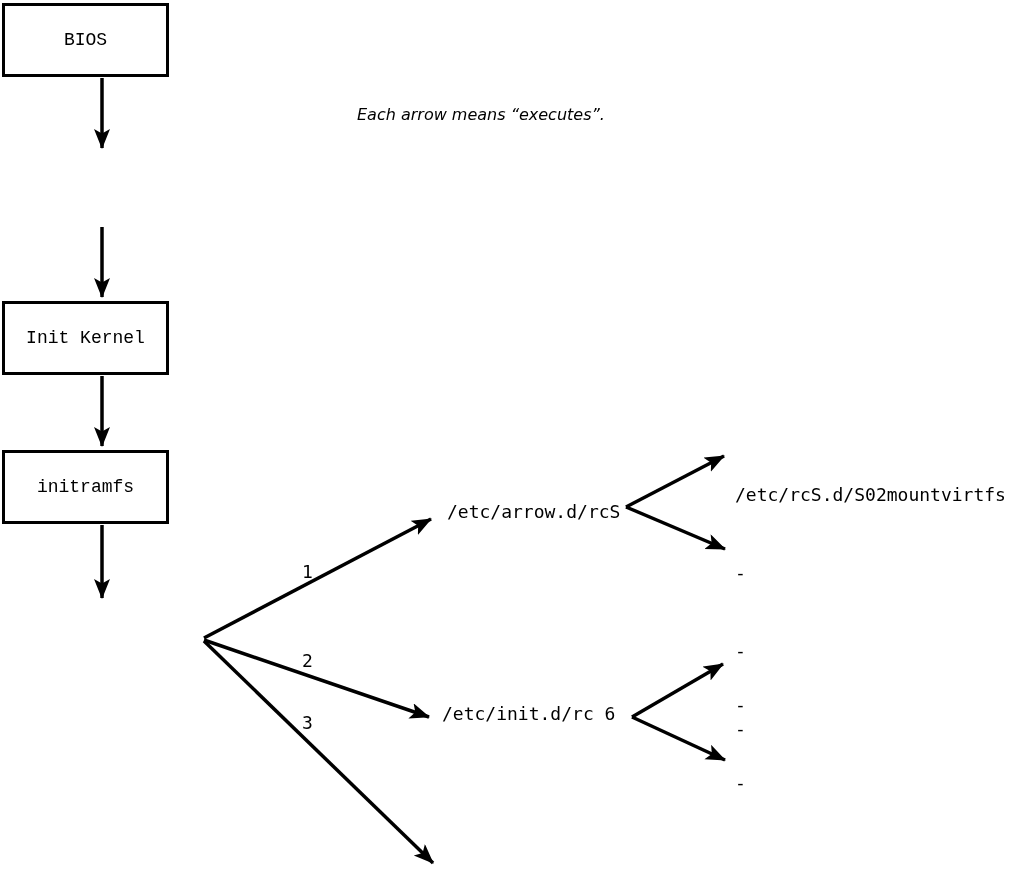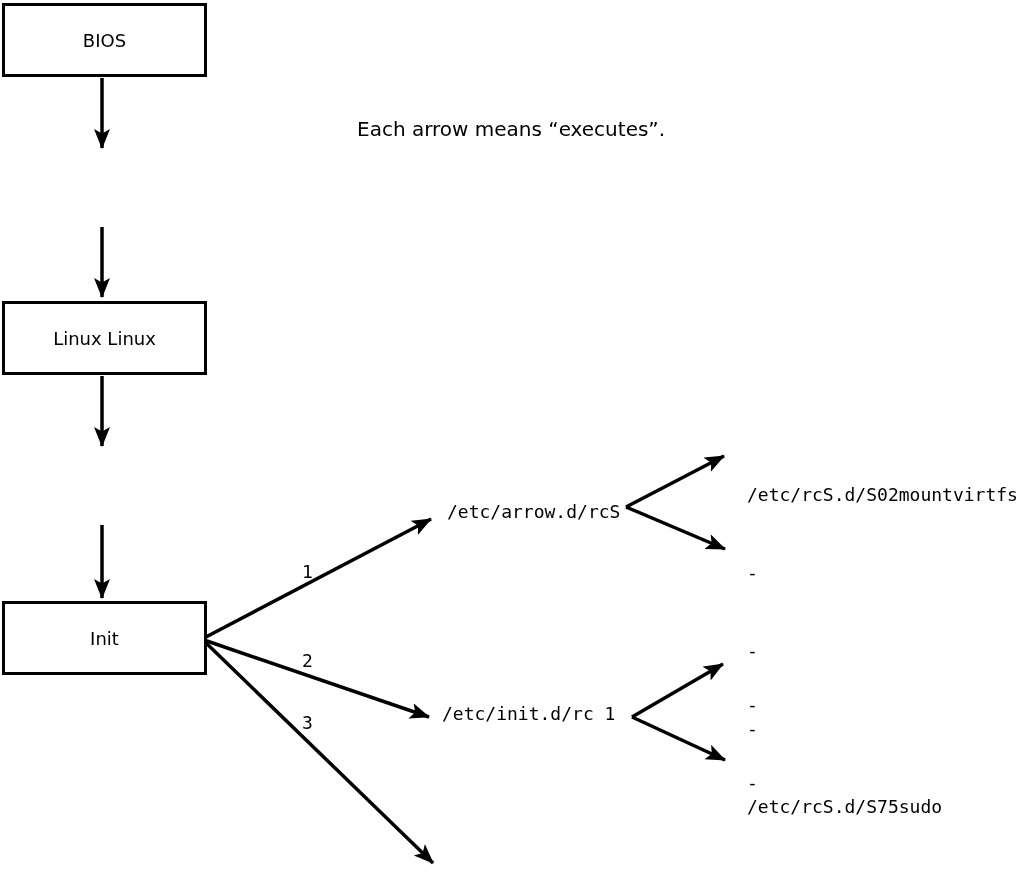--- a/index.html
+++ b/index.html
@@ -19,48 +19,49 @@
   .arrows-layer {
     position: absolute;
     left: 0;
     top: 0;
     width: 1024px;
     height: 875px;
   }
   .node-box {
     position: absolute;
     left: 2px;
-    width: 205px;
+    width: 167px;
     height: 74px;
     box-sizing: border-box;
     border: 3px solid #000000;
     background: #ffffff;
     display: flex;
     align-items: center;
     justify-content: center;
     font-size: 18px;
+    font-family: Liberation Mono, monospace;
   }
   .annotation {
     position: absolute;
     left: 357px;
-    top: 117px;
-    font-size: 20px;
+    top: 103px;
+    font-size: 16px;
     line-height: 24px;
     white-space: nowrap;
+    font-style: italic;
   }
   .mono {
     position: absolute;
     font-family: "DejaVu Sans Mono", "Liberation Mono", monospace;
     font-size: 18px;
     line-height: 22px;
     white-space: pre;
   }
   .script-block {
     line-height: 26px;
-    margin-left: 12px;
   }
 </style>
 </head>
 <body>
 
 <div class="canvas">
 
   <svg class="arrows-layer" width="1024" height="875" viewBox="0 0 1024 875">
     <defs>
       <marker id="ah" markerUnits="userSpaceOnUse" markerWidth="22" markerHeight="18" refX="19" refY="8" orient="auto">
@@ -82,42 +83,41 @@
 
       <line x1="632" y1="717" x2="723" y2="664" marker-end="url(#ah)"></line>
       <line x1="632" y1="717" x2="725" y2="760" marker-end="url(#ah)"></line>
     </g>
   </svg>
 
   <div class="node-box" style="top:3px">
     <span>BIOS</span>
   </div>
   <div class="node-box" style="top:301px">
-    <span>Linux Linux</span>
+    <span>Init Kernel</span>
   </div>
-  <div class="node-box" style="top:601px">
-    <span>Init</span>
+  <div class="node-box" style="top:450px">
+    <span>initramfs</span>
   </div>
 
   <div class="annotation">Each arrow means “executes”.</div>
 
   <div class="mono" style="left:302px; top:561px">1</div>
   <div class="mono" style="left:302px; top:650px">2</div>
   <div class="mono" style="left:302px; top:712px">3</div>
 
   <div class="mono" style="left:447px; top:501px">/etc/arrow.d/rcS</div>
-  <div class="mono" style="left:442px; top:703px">/etc/init.d/rc 1</div>
+  <div class="mono" style="left:442px; top:703px">/etc/init.d/rc 6</div>
   <div class="mono" style="left:448px; top:876px">getty</div>
 
   <div class="mono script-block" style="left:735px; top:430px">
     <div>/etc/rcS.d/S02mountvirtfs</div>
     <div>-</div>
     <div>-</div>
     <div>-</div>
-    <div>/etc/rcS.d/S75sudo</div>
   </div>
 
   <div class="mono script-block" style="left:735px; top:640px">
     <div>-</div>
     <div>-</div>
     
     
   </div>
 
 </div>

